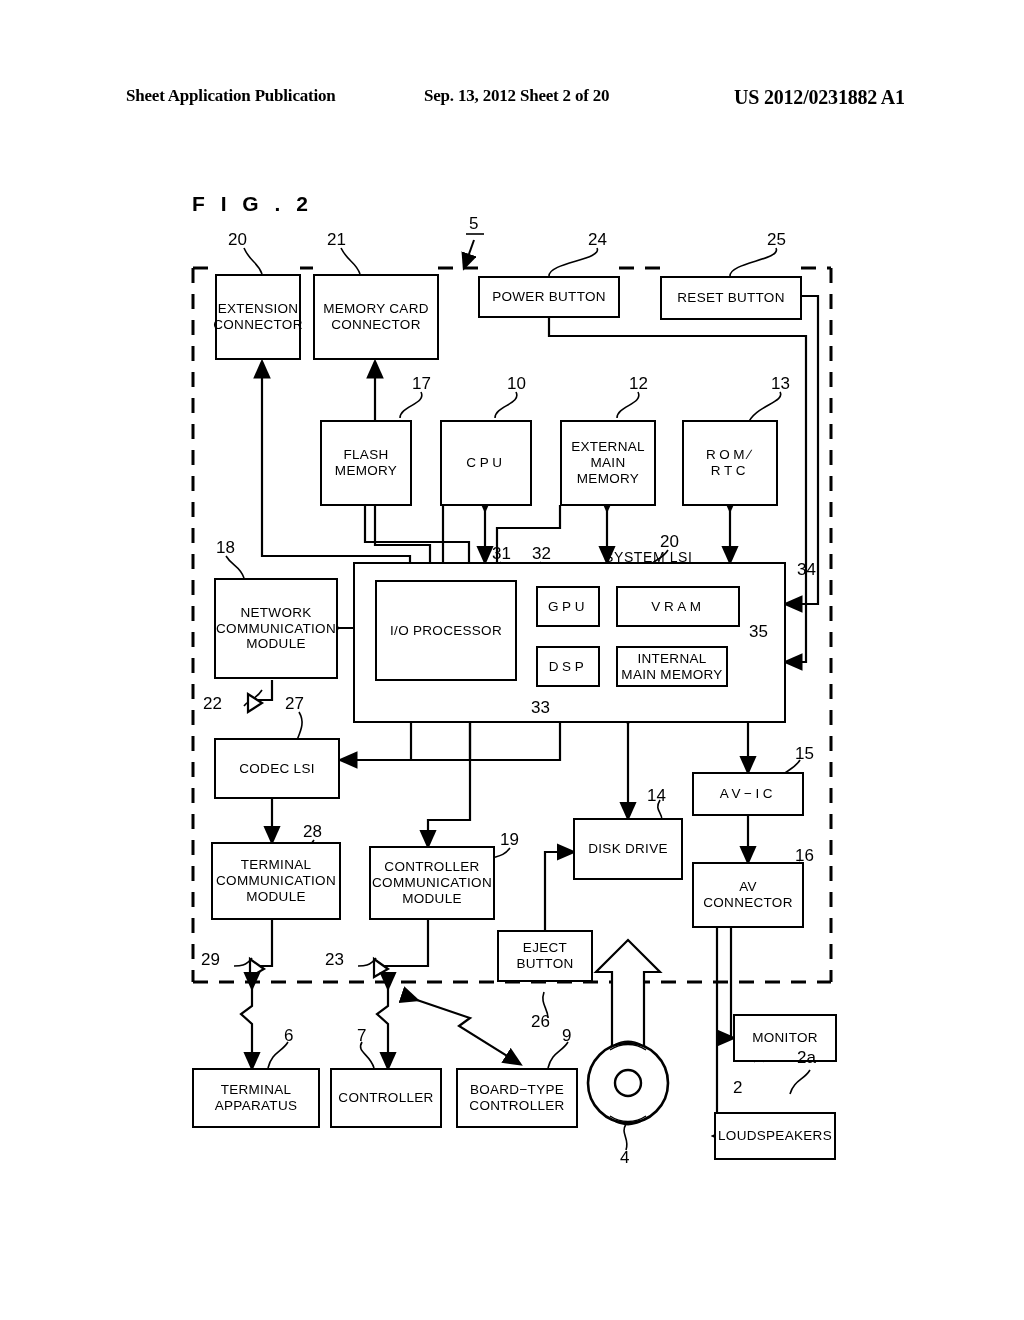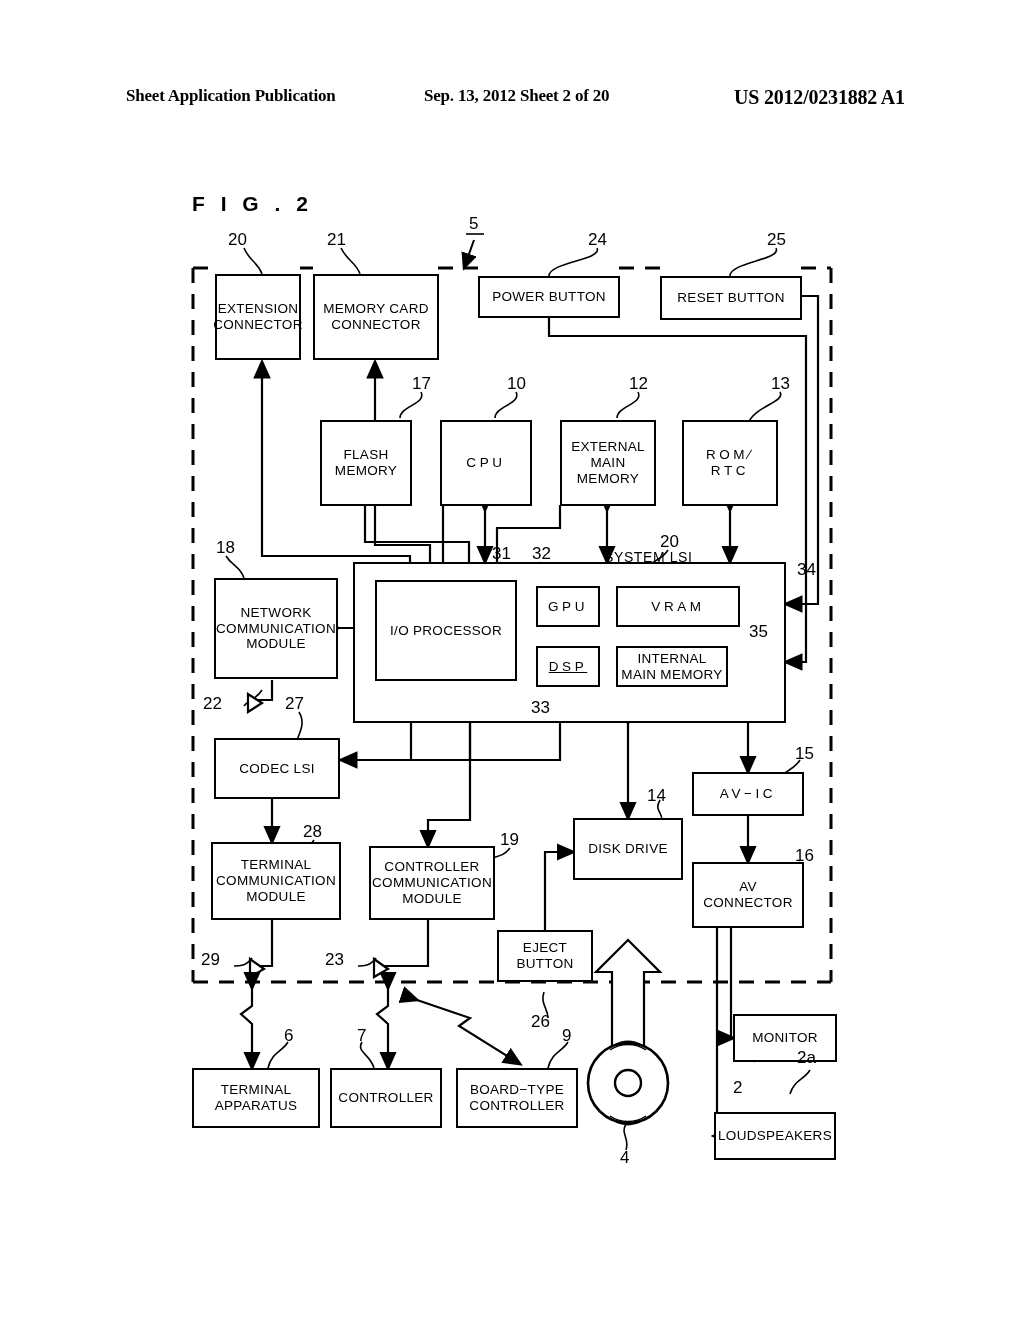--- a/index.html
+++ b/index.html
@@ -178,21 +178,21 @@
 
 <div class="bx lsi" style="left:353px;top:562px;width:433px;height:161px;background:#fff;"></div>
 <div class="syslbl" style="left:604px;top:549px;">SYSTEM LSI</div>
 
 <div class="bx" style="left:375px;top:580px;width:142px;height:101px;">I/O PROCESSOR</div>
 
 <div class="bx sp" style="left:536px;top:586px;width:64px;height:41px;">GPU</div>
 
 <div class="bx sp" style="left:616px;top:586px;width:124px;height:41px;">VRAM</div>
 
-<div class="bx sp" style="left:536px;top:646px;width:64px;height:41px;text-decoration:underline;">DSP</div>
+<div class="bx sp" style="left:536px;top:646px;width:64px;height:41px;">DSP</div>
 
 <div class="bx" style="left:616px;top:646px;width:112px;height:41px;">INTERNAL<br>MAIN MEMORY</div>
 
 <div class="bx" style="left:214px;top:578px;width:124px;height:101px;">NETWORK<br>COMMUNICATION<br>MODULE</div>
 
 <div class="bx" style="left:214px;top:738px;width:126px;height:61px;">CODEC LSI</div>
 
 <div class="bx" style="left:211px;top:842px;width:130px;height:78px;">TERMINAL<br>COMMUNICATION<br>MODULE</div>
 
 <div class="bx" style="left:369px;top:846px;width:126px;height:74px;">CONTROLLER<br>COMMUNICATION<br>MODULE</div>

